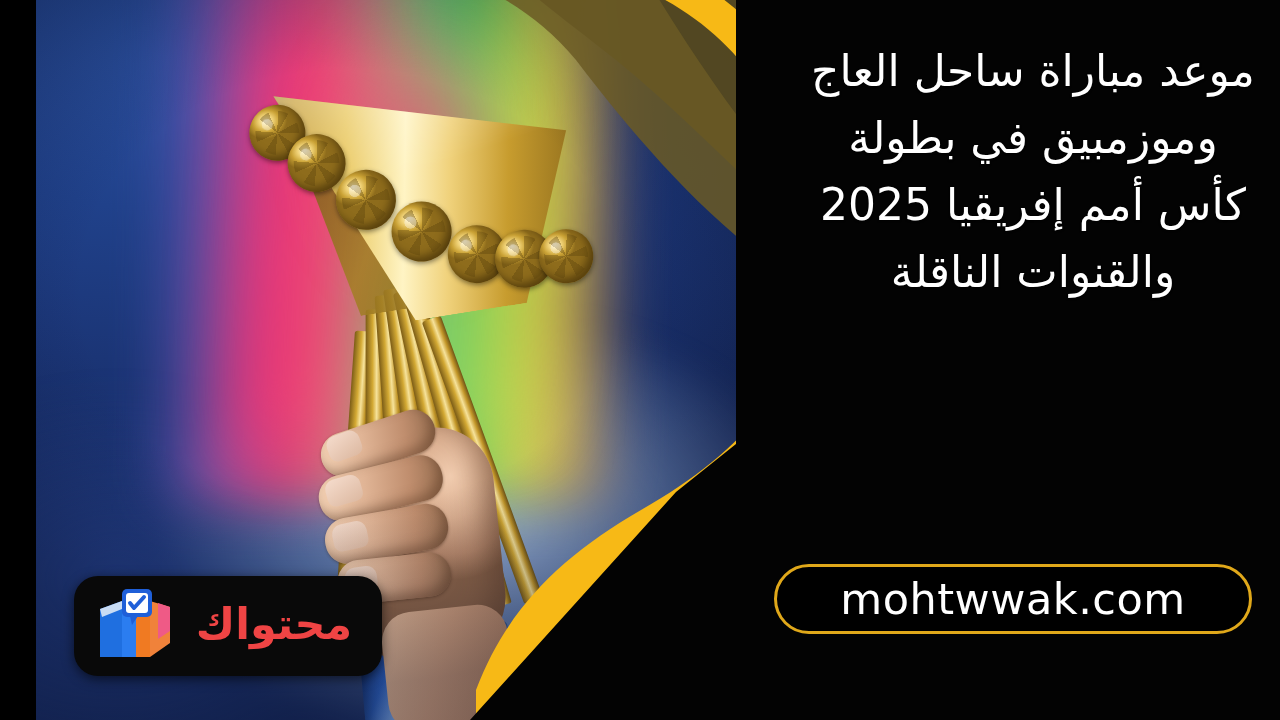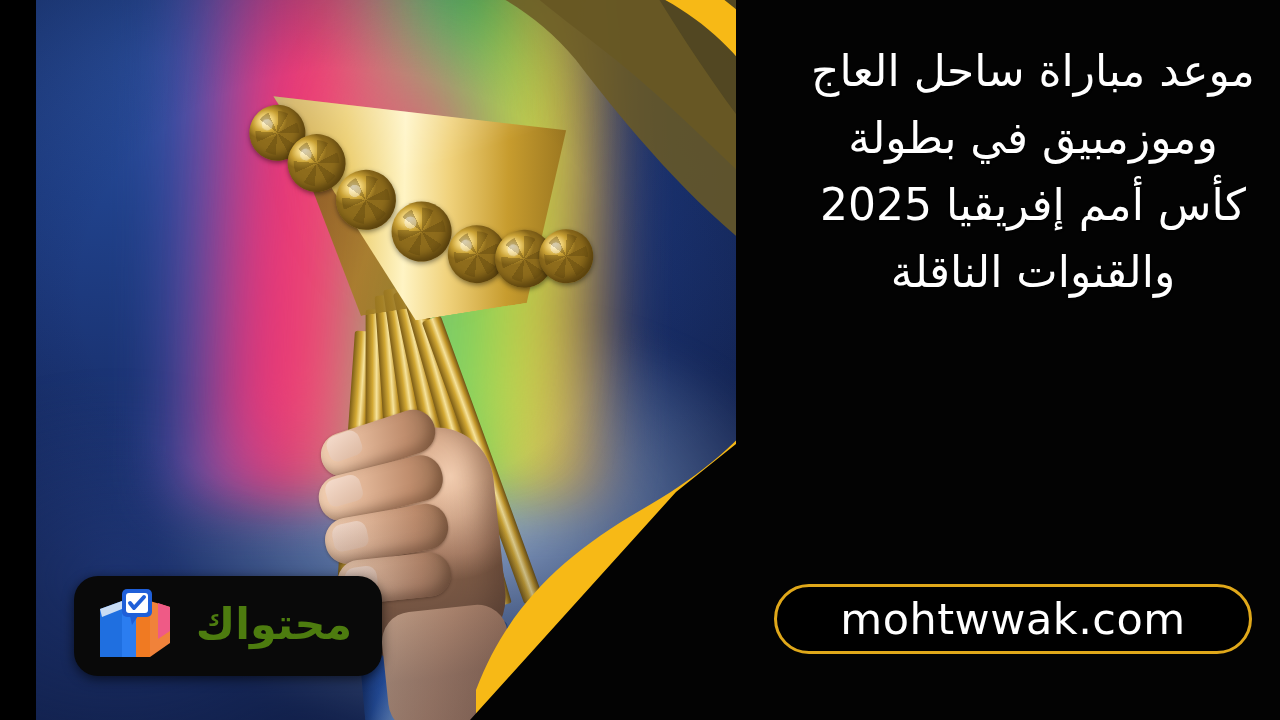--- a/index.html
+++ b/index.html
@@ -234,21 +234,21 @@
     font-size:44px;
     line-height:1.52;
     font-weight:400;
     letter-spacing:0;
     text-shadow:0 1px 2px rgba(0,0,0,.9);
   }
 
   
   .url-pill{
     position:absolute;
-    left:738px; top:584px;
+    left:738px; top:564px;
     width:478px; height:70px;
     border:3px solid #e0a81a;
     border-radius:40px;
     background:#000;
     display:flex;
     align-items:center;
     justify-content:center;
     color:#fff;
     font-size:43px;
     letter-spacing:.5px;
@@ -269,21 +269,21 @@
     box-shadow:0 3px 12px rgba(0,0,0,.6);
   }
   .logo-mark{
     position:relative;
     width:84px; height:78px;
     flex:0 0 84px;
   }
   .logo-word{
     flex:1;
     text-align:center;
-    color:#4d7c0f;
+    color:#ef4444;
     font-size:43px;
     font-weight:700;
     direction:rtl;
     line-height:1;
     padding-bottom:4px;
   }
 </style>
 </head>
 <body>
 

